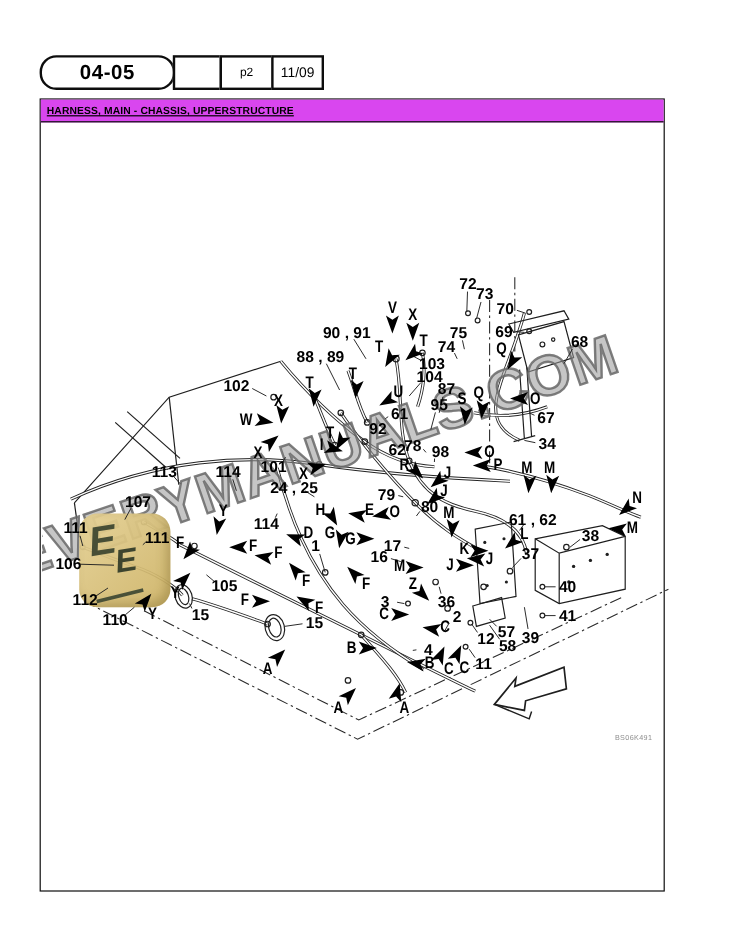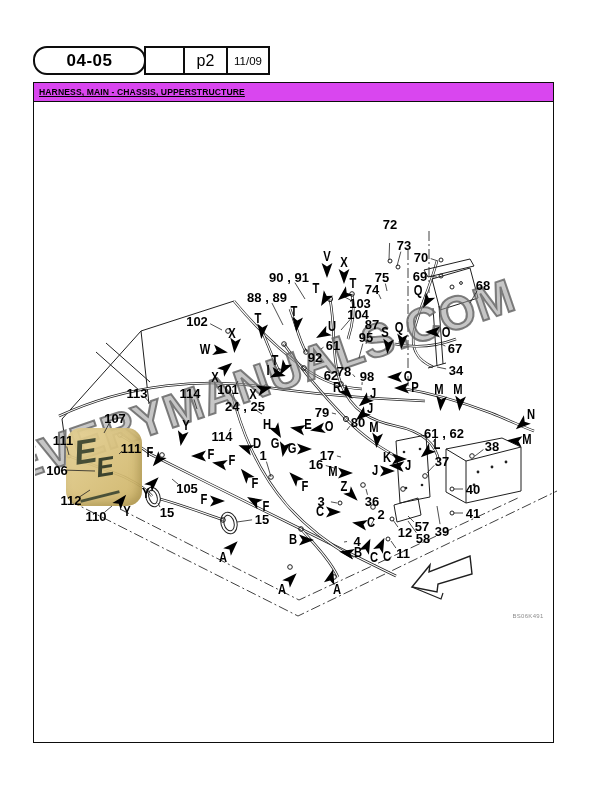--- a/index.html
+++ b/index.html
@@ -4,21 +4,21 @@
 <style>
   html,body{margin:0;padding:0;background:#fff;}
   body{width:612px;height:792px;position:relative;font-family:"Liberation Sans",sans-serif;overflow:hidden;}
 
   
   .hdr{position:absolute;left:33px;top:46px;display:flex;}
   .hdr .cell{border:2px solid #0d0d0d;margin-left:-2px;height:29px;display:flex;align-items:center;justify-content:center;background:#fff;box-sizing:border-box;}
   .hdr .cell:first-child{margin-left:0;}
   .c-code{width:113px;font-size:17px;font-weight:700;letter-spacing:.5px;border-radius:14px;}
   .c-blank{width:41px;}
-  .c-page{width:45px;font-size:16px;}
+  .c-page{width:45px;font-size:10px;}
   .c-date{width:44px;font-size:11.5px;}
 
   
   .frame{position:absolute;left:33px;top:82px;width:521px;height:661px;border:1.7px solid #0d0d0d;box-sizing:border-box;background:transparent;}
   .title-bar{position:absolute;left:0;top:0;width:100%;height:19px;border-bottom:1.7px solid #0d0d0d;box-sizing:border-box;display:flex;align-items:center;padding-left:5px;font-size:8.6px;font-weight:700;letter-spacing:.1px;background:#d946ef;text-decoration:underline;}
 
   .clip{position:absolute;left:35px;top:102px;width:517px;height:639px;overflow:hidden;}
 
   svg.layer{position:absolute;left:0;top:0;pointer-events:none;}
 
@@ -289,21 +289,21 @@
     <path d="M8,0 L-7,-5.4 L-3.5,0 L-7,5.4 Z" transform="translate(460,403) rotate(95)" fill="#000"></path>
     <path d="M8,0 L-7,-5.4 L-3.5,0 L-7,5.4 Z" transform="translate(522,424) rotate(140)" fill="#000"></path>
     <path d="M8,0 L-7,-5.4 L-3.5,0 L-7,5.4 Z" transform="translate(515,441) rotate(185)" fill="#000"></path>
     <path d="M8,0 L-7,-5.4 L-3.5,0 L-7,5.4 Z" transform="translate(399,459) rotate(0)" fill="#000"></path>
     <path d="M8,0 L-7,-5.4 L-3.5,0 L-7,5.4 Z" transform="translate(387,471) rotate(0)" fill="#000"></path>
     <path d="M8,0 L-7,-5.4 L-3.5,0 L-7,5.4 Z" transform="translate(397,466) rotate(185)" fill="#000"></path>
     <path d="M8,0 L-7,-5.4 L-3.5,0 L-7,5.4 Z" transform="translate(427,452) rotate(140)" fill="#000"></path>
   </svg>
 
 <div id="labels">
-    <div class="num" style="left: 390px; top: 224px;">72</div>
+    <div class="num" style="left: 390px; top: 236px;">72</div>
     <div class="num" style="left: 404px; top: 245px;">73</div>
     <div class="num" style="left: 421px; top: 257px;">70</div>
     <div class="num" style="left: 420px; top: 276px;">69</div>
     <div class="num" style="left: 382px; top: 277px;">75</div>
     <div class="num" style="left: 372px; top: 289px;">74</div>
     <div class="num" style="left: 483px; top: 285px;">68</div>
     <div class="num" style="left: 455px; top: 348px;">67</div>
     <div class="num" style="left: 456px; top: 370px;">34</div>
     <div class="num" style="left: 289px; top: 277px;">90 , 91</div>
     <div class="num" style="left: 267px; top: 297px;">88 , 89</div>

